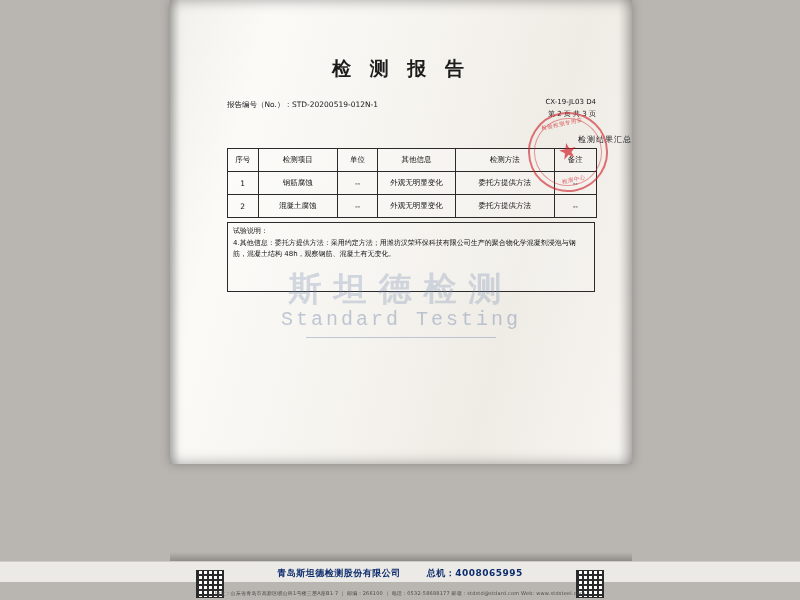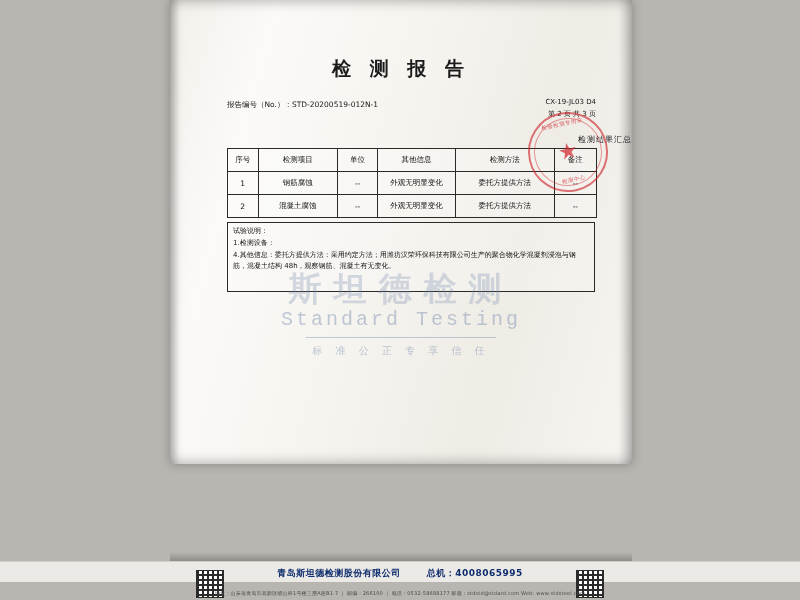--- a/index.html
+++ b/index.html
@@ -233,31 +233,29 @@
         <td>--</td>
         <td>外观无明显变化</td>
         <td>委托方提供方法</td>
         <td>--</td>
       </tr>
     </tbody>
   </table>
 
   <div class="notes">
     <div>试验说明：</div>
-    <div>1.检测设备：</div>
     <div class="n-body">
       <span>4.其他信息：</span><span>委托方提供方法：采用约定方法；用潍坊汉荣环保科技有限公司生产的聚合物化学混凝剂浸泡与钢筋，混凝土结构 48h，观察钢筋、混凝土有无变化。</span>
     </div>
   </div>
 
   <div class="wm">
     <div class="wm-cn">斯坦德检测</div>
     <div class="wm-en">Standard Testing</div>
     <div class="wm-rule"></div>
-    <div class="wm-sub">标 准 公 正    专 享 信 任</div>
   </div>
 
   <div class="stamp">
     <div class="ring"></div>
     <div class="txt-top">检验检测专用章</div>
     <div class="star">★</div>
     <div class="txt-bot">检测中心</div>
   </div>
 
 </div>

